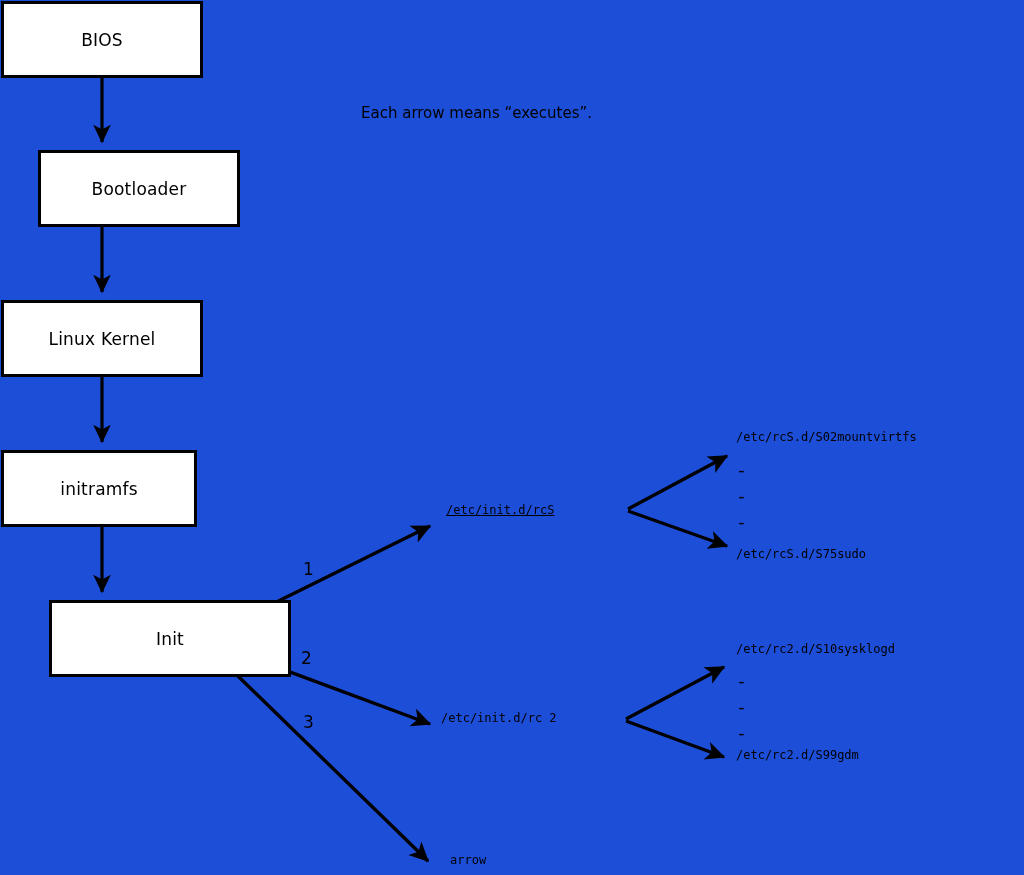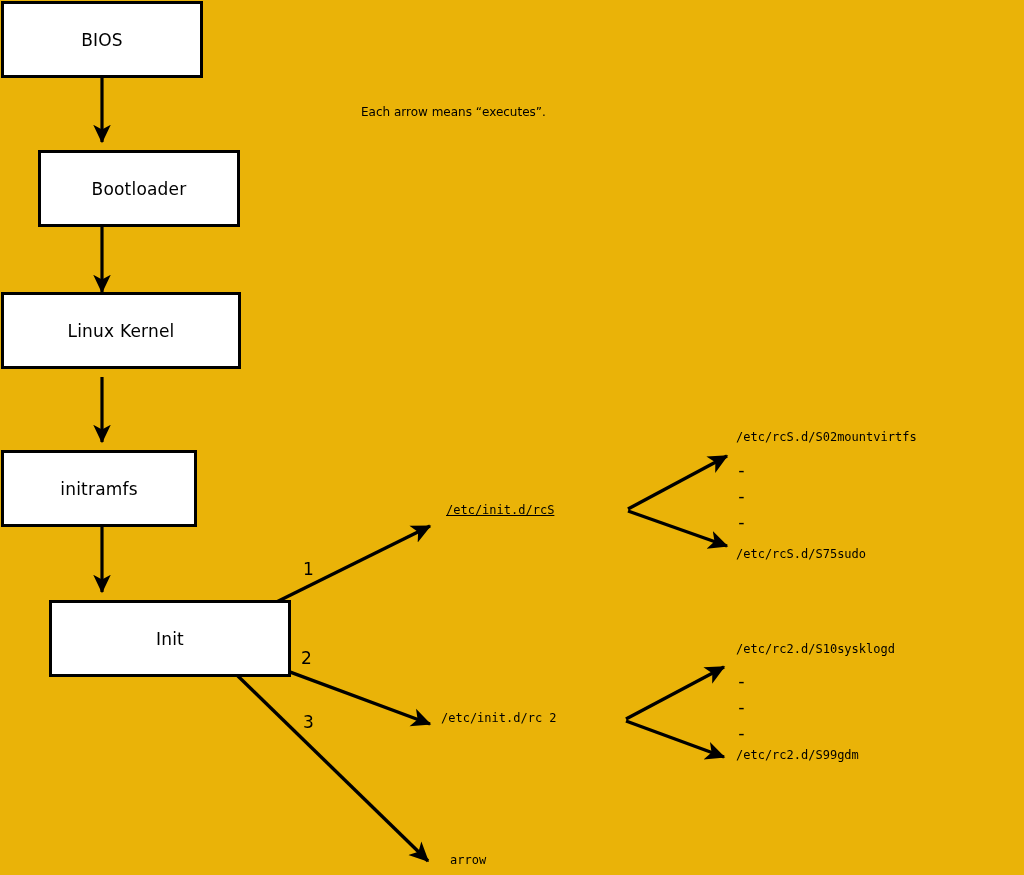--- a/index.html
+++ b/index.html
@@ -4,21 +4,21 @@
 <style>
   html, body {
     margin: 0;
     padding: 0;
     background: #ffffff;
   }
   #canvas {
     position: relative;
     width: 1024px;
     height: 875px;
-    background: #eab308;
+    background: #1d4ed8;
     overflow: hidden;
     font-family: "Liberation Sans", sans-serif;
   }
   svg.layer {
     position: absolute;
     left: 0;
     top: 0;
     width: 1024px;
     height: 875px;
   }
@@ -42,21 +42,21 @@
     position: absolute;
     font-family: "DejaVu Sans Mono", "Liberation Mono", monospace;
     font-size: 12px;
     color: #000000;
     white-space: nowrap;
     line-height: 1;
   }
   .note-label {
     position: absolute;
     font-family: "DejaVu Sans", "Liberation Sans", sans-serif;
-    font-size: 12px;
+    font-size: 15px;
     color: #000000;
     white-space: nowrap;
     line-height: 1;
   }
   .edge-num {
     position: absolute;
     font-family: "DejaVu Sans", "Liberation Sans", sans-serif;
     font-size: 17px;
     color: #000000;
     white-space: nowrap;
@@ -99,21 +99,21 @@
   </svg>
 
   <div class="node-box" style="left:1px; top:1px; width:202px; height:77px;">
     <span class="node-label">BIOS</span>
   </div>
 
   <div class="node-box" style="left:1px; top:150px; width:202px; height:77px;margin-left:37px;">
     <span class="node-label">Bootloader</span>
   </div>
 
-  <div class="node-box" style="left:1px; top:292px; width:240px; height:77px;">
+  <div class="node-box" style="left:1px; top:300px; width:202px; height:77px;">
     <span class="node-label">Linux Kernel</span>
   </div>
 
   <div class="node-box" style="left:1px; top:450px; width:196px; height:77px;">
     <span class="node-label">initramfs</span>
   </div>
 
   <div class="node-box" style="left:1px; top:600px; width:242px; height:77px;margin-left:48px;">
     <span class="node-label">Init</span>
   </div>

